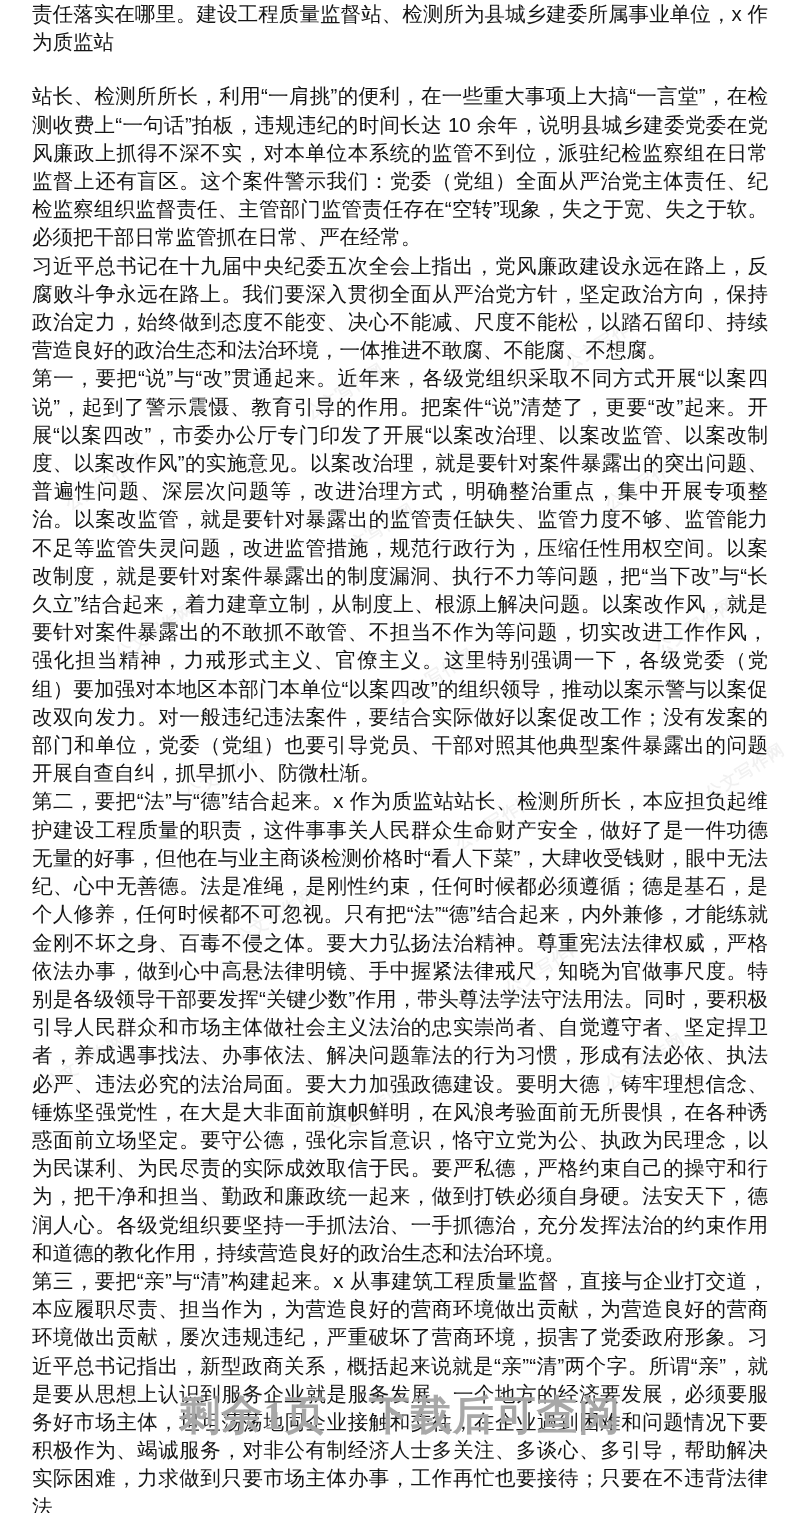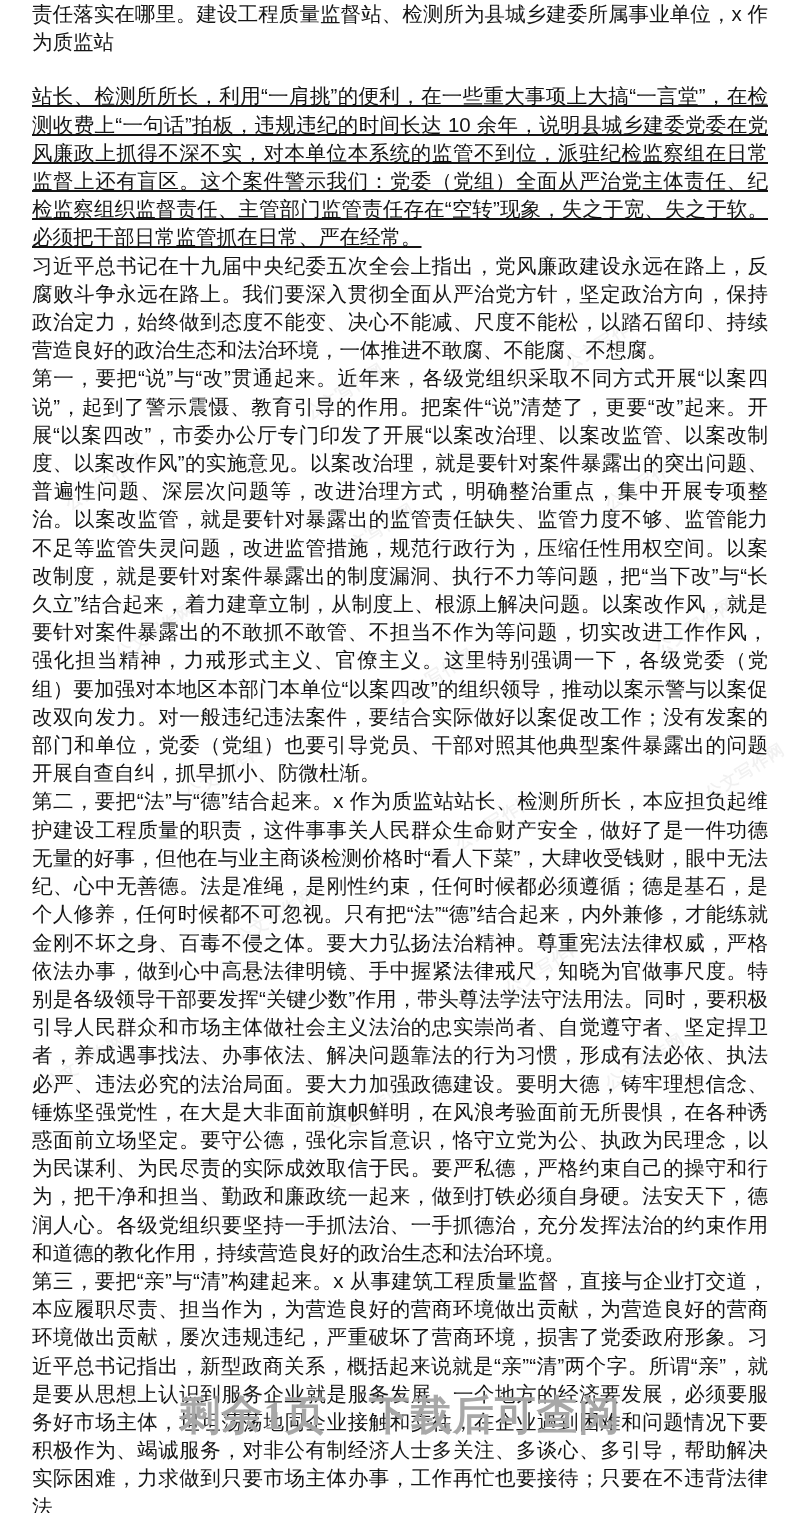--- a/index.html
+++ b/index.html
@@ -57,21 +57,20 @@
     text-justify: inter-character;
     text-align-last: left;
     word-break: break-all;
     letter-spacing: 0px;
   }
   .para.first-line {
     margin-bottom: 26px;
   }
   .para.lead {
     margin-top: 0;
-    text-decoration: underline;
   }
 
   
   .footer-prompt {
     position: absolute;
     left: 0;
     right: 0;
     top: 1388px;
     text-align: center;
     z-index: 2;

